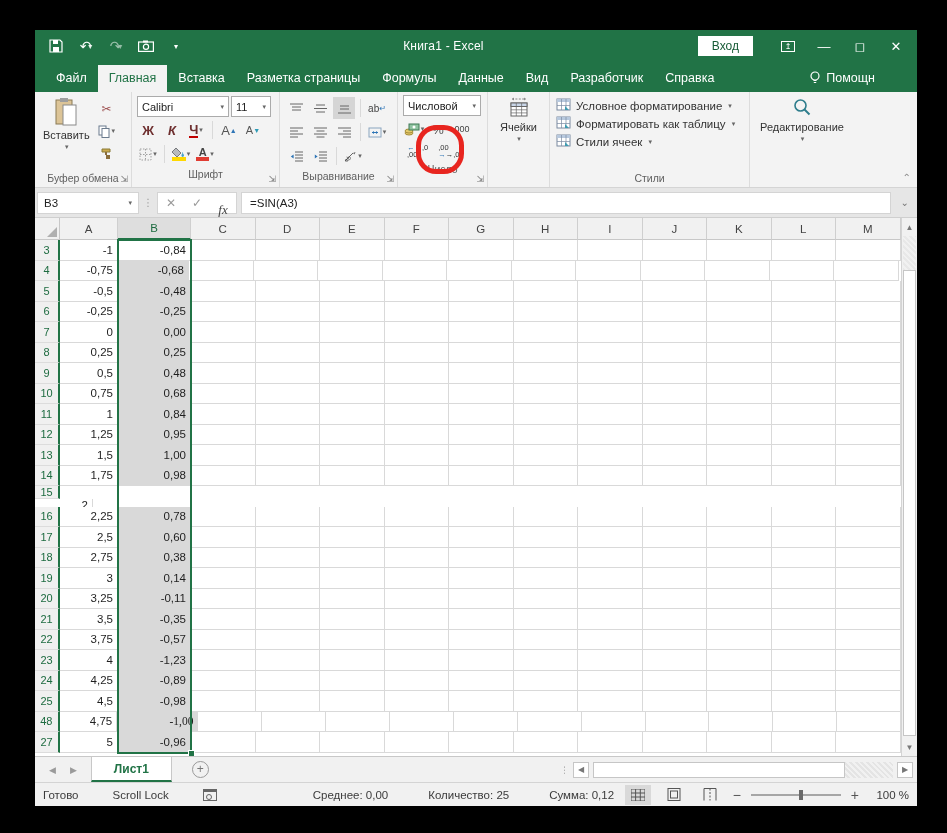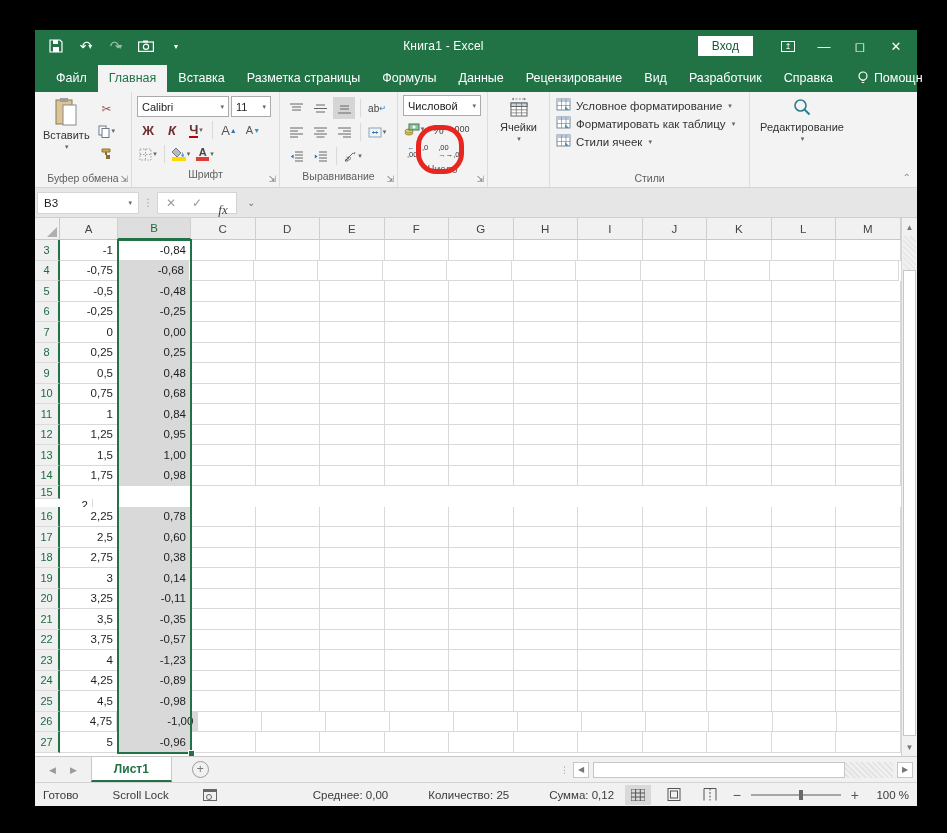--- a/index.html
+++ b/index.html
@@ -155,21 +155,20 @@
     </div>
 
     <div class="tabrow">
       <span id="rtabs" style="display:flex;">
           <span class="rtab">Файл</span>
           <span class="rtab active">Главная</span>
           <span class="rtab">Вставка</span>
           <span class="rtab">Разметка страницы</span>
           <span class="rtab">Формулы</span>
           <span class="rtab">Данные</span>
-          <span class="rtab">Рецензирование</span>
           <span class="rtab">Вид</span>
           <span class="rtab">Разработчик</span>
           <span class="rtab">Справка</span>
         </span>
       <span class="tabspacer"></span>
       <span class="tab-util">
         <svg class="ic" width="10" height="14" viewBox="0 0 10 14">
             <circle cx="5" cy="5" r="4" fill="none" stroke="#fff" stroke-width="1.2"></circle>
             <path d="M3.5 9.5h3M3.8 11.5h2.4" stroke="#fff" stroke-width="1.2"></path>
           </svg>
@@ -463,20 +462,21 @@
       <span class="namebox">
           <span>B3</span>
           <span class="caret">▾</span>
         </span>
       <span class="fdots">⋮</span>
       <span class="fbtns">
         <span class="fbtn">✕</span>
         <span class="fbtn">✓</span>
         <span class="fbtn fx">fx</span>
       </span>
+      <span class="finput">=SIN(A3)</span>
       <span class="fexpand">⌄</span>
     </div>
 
     <div class="gridwrap">
       <div class="grid" id="grid">
           <div class="ghead">
             <span class="gcorner"></span>
             <span class="gcol" style="width: 58px;">A</span>
             <span class="gcol sel" style="width: 73px;">B</span>
             <span class="gcol" style="width: 64.5px;">C</span>
@@ -853,23 +853,23 @@
             <span class="cell" style="width: 64.5px;"></span>
             <span class="cell" style="width: 64.5px;"></span>
             <span class="cell" style="width: 64.5px;"></span>
             <span class="cell" style="width: 64.5px;"></span>
             <span class="cell" style="width: 64.5px;"></span>
             <span class="cell" style="width: 64.5px;"></span>
             <span class="cell" style="width: 64.5px;"></span>
             <span class="cell" style="width: 64.5px;"></span>
           </div>
           <div class="grow" style="height: 20.5px;">
-            <span class="rowhead selr">26</span>
+            <span class="rowhead selr">48</span>
             <span class="cell" style="width: 58px;">4,75</span>
-            <span class="cell selb" style="width: 82px;">-1,00</span>
+            <span class="cell selb" style="width: 82px; font-family: Liberation Serif, serif;">-1,00</span>
             <span class="cell" style="width: 64.5px;"></span>
             <span class="cell" style="width: 64.5px;"></span>
             <span class="cell" style="width: 64.5px;"></span>
             <span class="cell" style="width: 64.5px;"></span>
             <span class="cell" style="width: 64.5px;"></span>
             <span class="cell" style="width: 64.5px;"></span>
             <span class="cell" style="width: 64.5px;"></span>
             <span class="cell" style="width: 64.5px;"></span>
             <span class="cell" style="width: 64.5px;"></span>
             <span class="cell" style="width: 64.5px;"></span>

